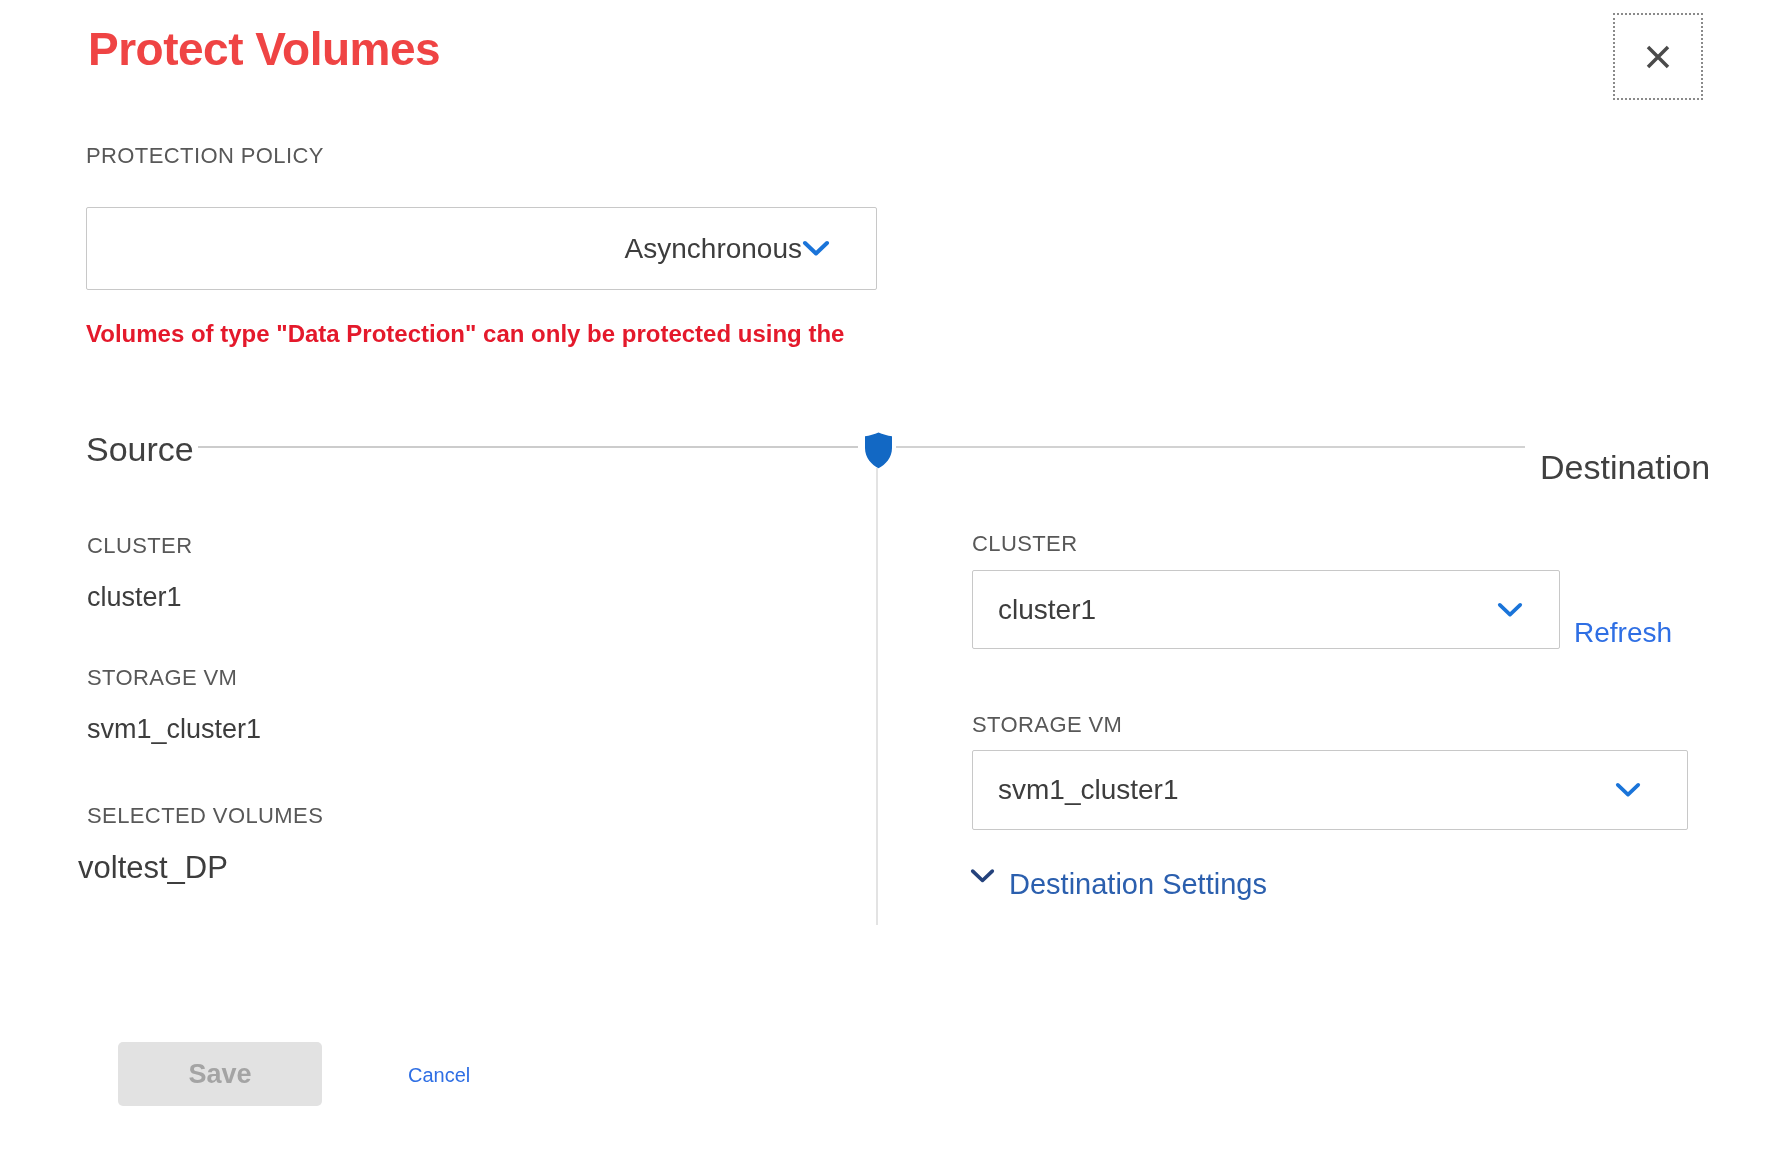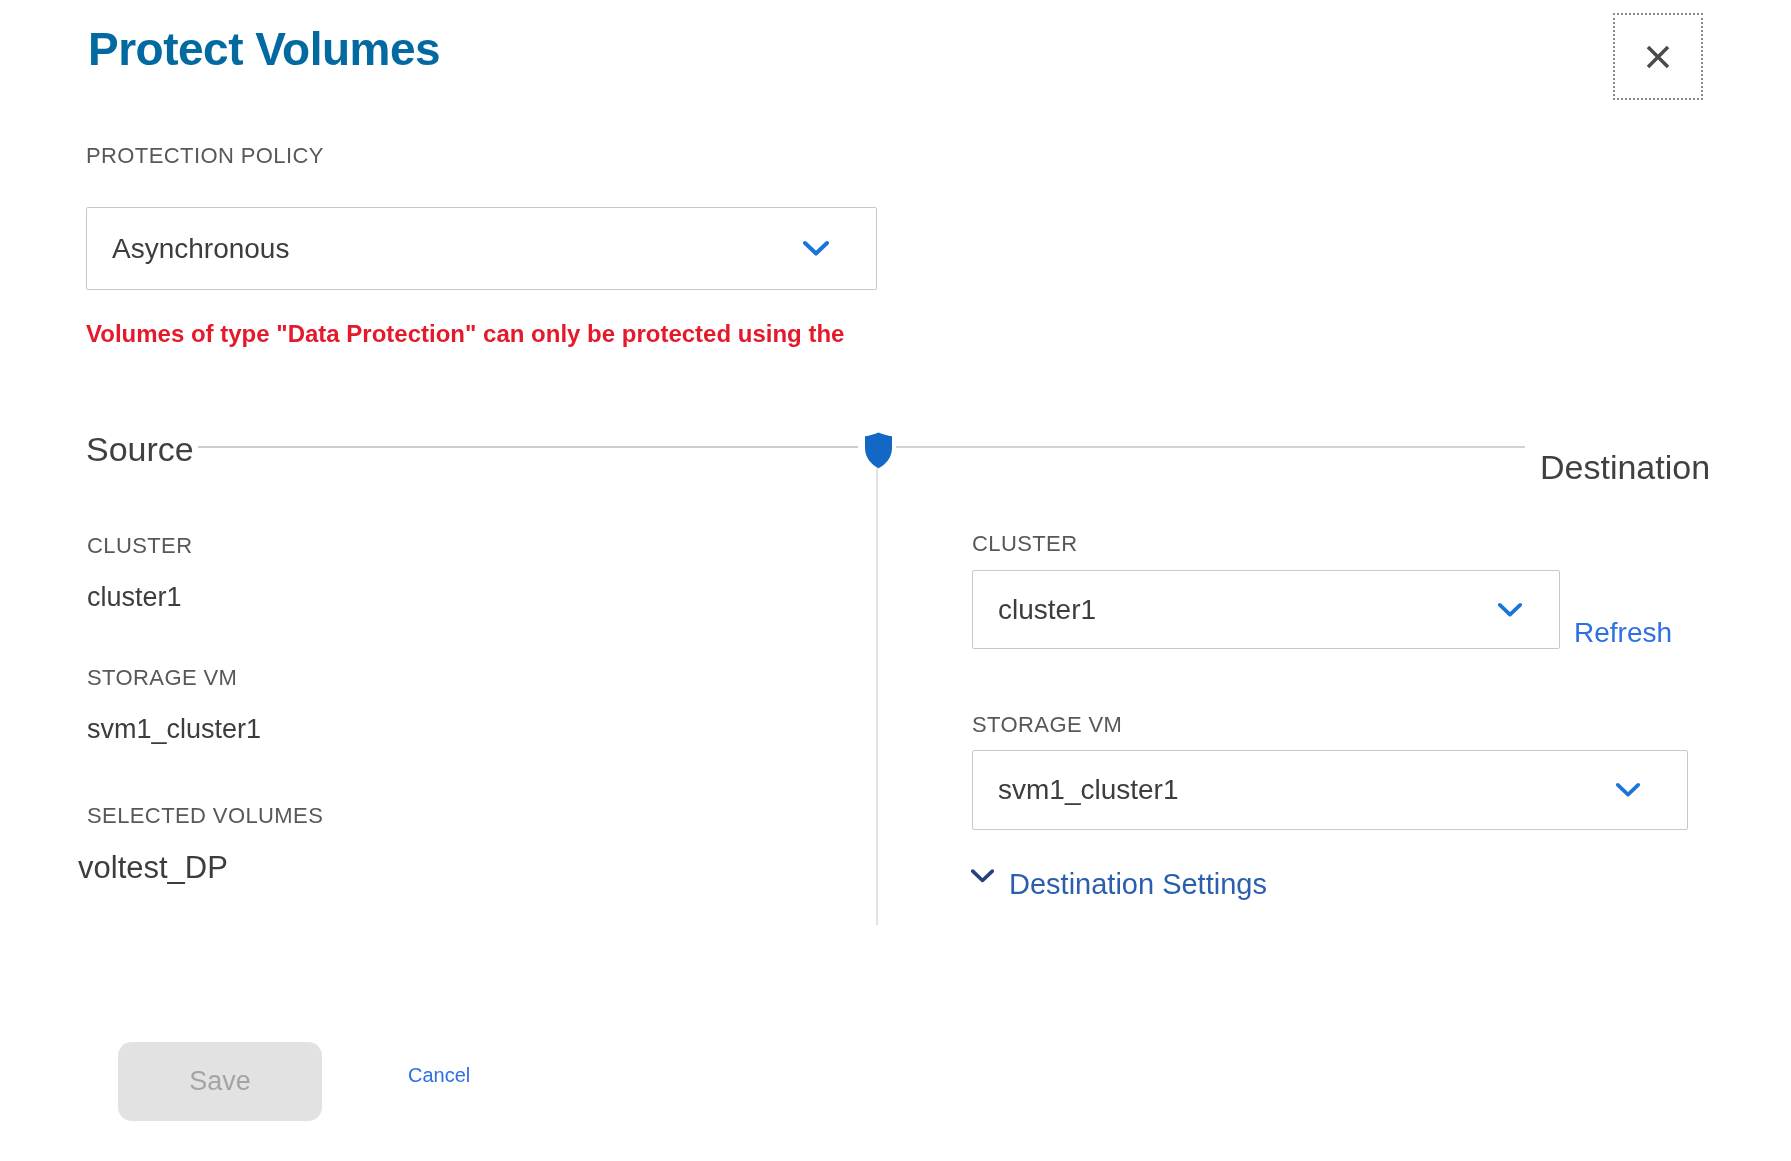--- a/index.html
+++ b/index.html
@@ -8,21 +8,21 @@
     width:1791px;height:1161px;
     background:#ffffff;
     font-family:"Liberation Sans", sans-serif;
     overflow:hidden;
   }
   .abs{position:absolute;}
 
   
   .page-title{
     left:88px;top:22px;
-    font-size:46px;font-weight:bold;color:#0369a1;letter-spacing:-0.5px;
+    font-size:46px;font-weight:bold;color:#ef4444;letter-spacing:-0.5px;
   }
   .close-btn{
     left:1613px;top:13px;width:90px;height:87px;
     background:#ffffff;border:2px dotted #8a8a8a;
     display:flex;align-items:center;justify-content:center;
     color:#4a4a4a;cursor:pointer;padding:0;box-sizing:border-box;
   }
 
   
   .field-label{
@@ -32,21 +32,21 @@
 
   
   .select{
     background:#ffffff;border:1px solid #c8c8c8;border-radius:2px;
     box-sizing:border-box;display:flex;align-items:center;
     justify-content:space-between;
     padding:0 40px 0 25px;
     font-size:28px;color:#3d3d3d;cursor:pointer;
   }
   .select .chev{flex:0 0 auto;color:var(--accent-blue,#1a74d9);}
-  .policy-select{left:86px;top:207px;width:791px;height:83px;padding-right:46px;}
+  .policy-select{left:86px;top:207px;width:791px;height:83px;padding-right:46px;justify-content:flex-end;}
   .dst-cluster-select{left:972px;top:570px;width:588px;height:79px;padding-right:36px;}
   .dst-svm-select{left:972px;top:750px;width:716px;height:80px;padding-right:46px;}
 
   
   .warning{
     left:86px;top:314px;
     font-size:24px;font-weight:bold;line-height:39px;
     color:var(--warning-red,#e4192b);white-space:nowrap;
   }
 
@@ -81,26 +81,26 @@
     left:970px;top:868px;
     display:flex;align-items:flex-start;gap:14px;cursor:pointer;
   }
   .dest-settings .chev{color:var(--settings-chevron-navy,#24427c);}
   .dest-settings-text{
     font-size:29px;color:var(--settings-link-blue,#2b5fae);white-space:nowrap;
   }
 
   
   .save-btn{
-    left:118px;top:1042px;width:204px;height:79px;
+    left:118px;top:1042px;width:204px;height:64px;
     background:var(--disabled-button-bg,#e2e2e2);
     color:var(--disabled-button-text,#a4a4a4);
-    border:none;border-radius:14px;
+    border:none;border-radius:5px;
     font-family:"Liberation Sans", sans-serif;
-    font-size:27px;font-weight:normal;cursor:default;
+    font-size:27px;font-weight:bold;cursor:default;
   }
   .cancel-link{
     left:408px;top:1064px;
     font-size:20px;color:var(--link-blue,#2f6fe4);
     cursor:pointer;white-space:nowrap;text-decoration:none;
   }
 </style>
 </head>
 <body>
 

